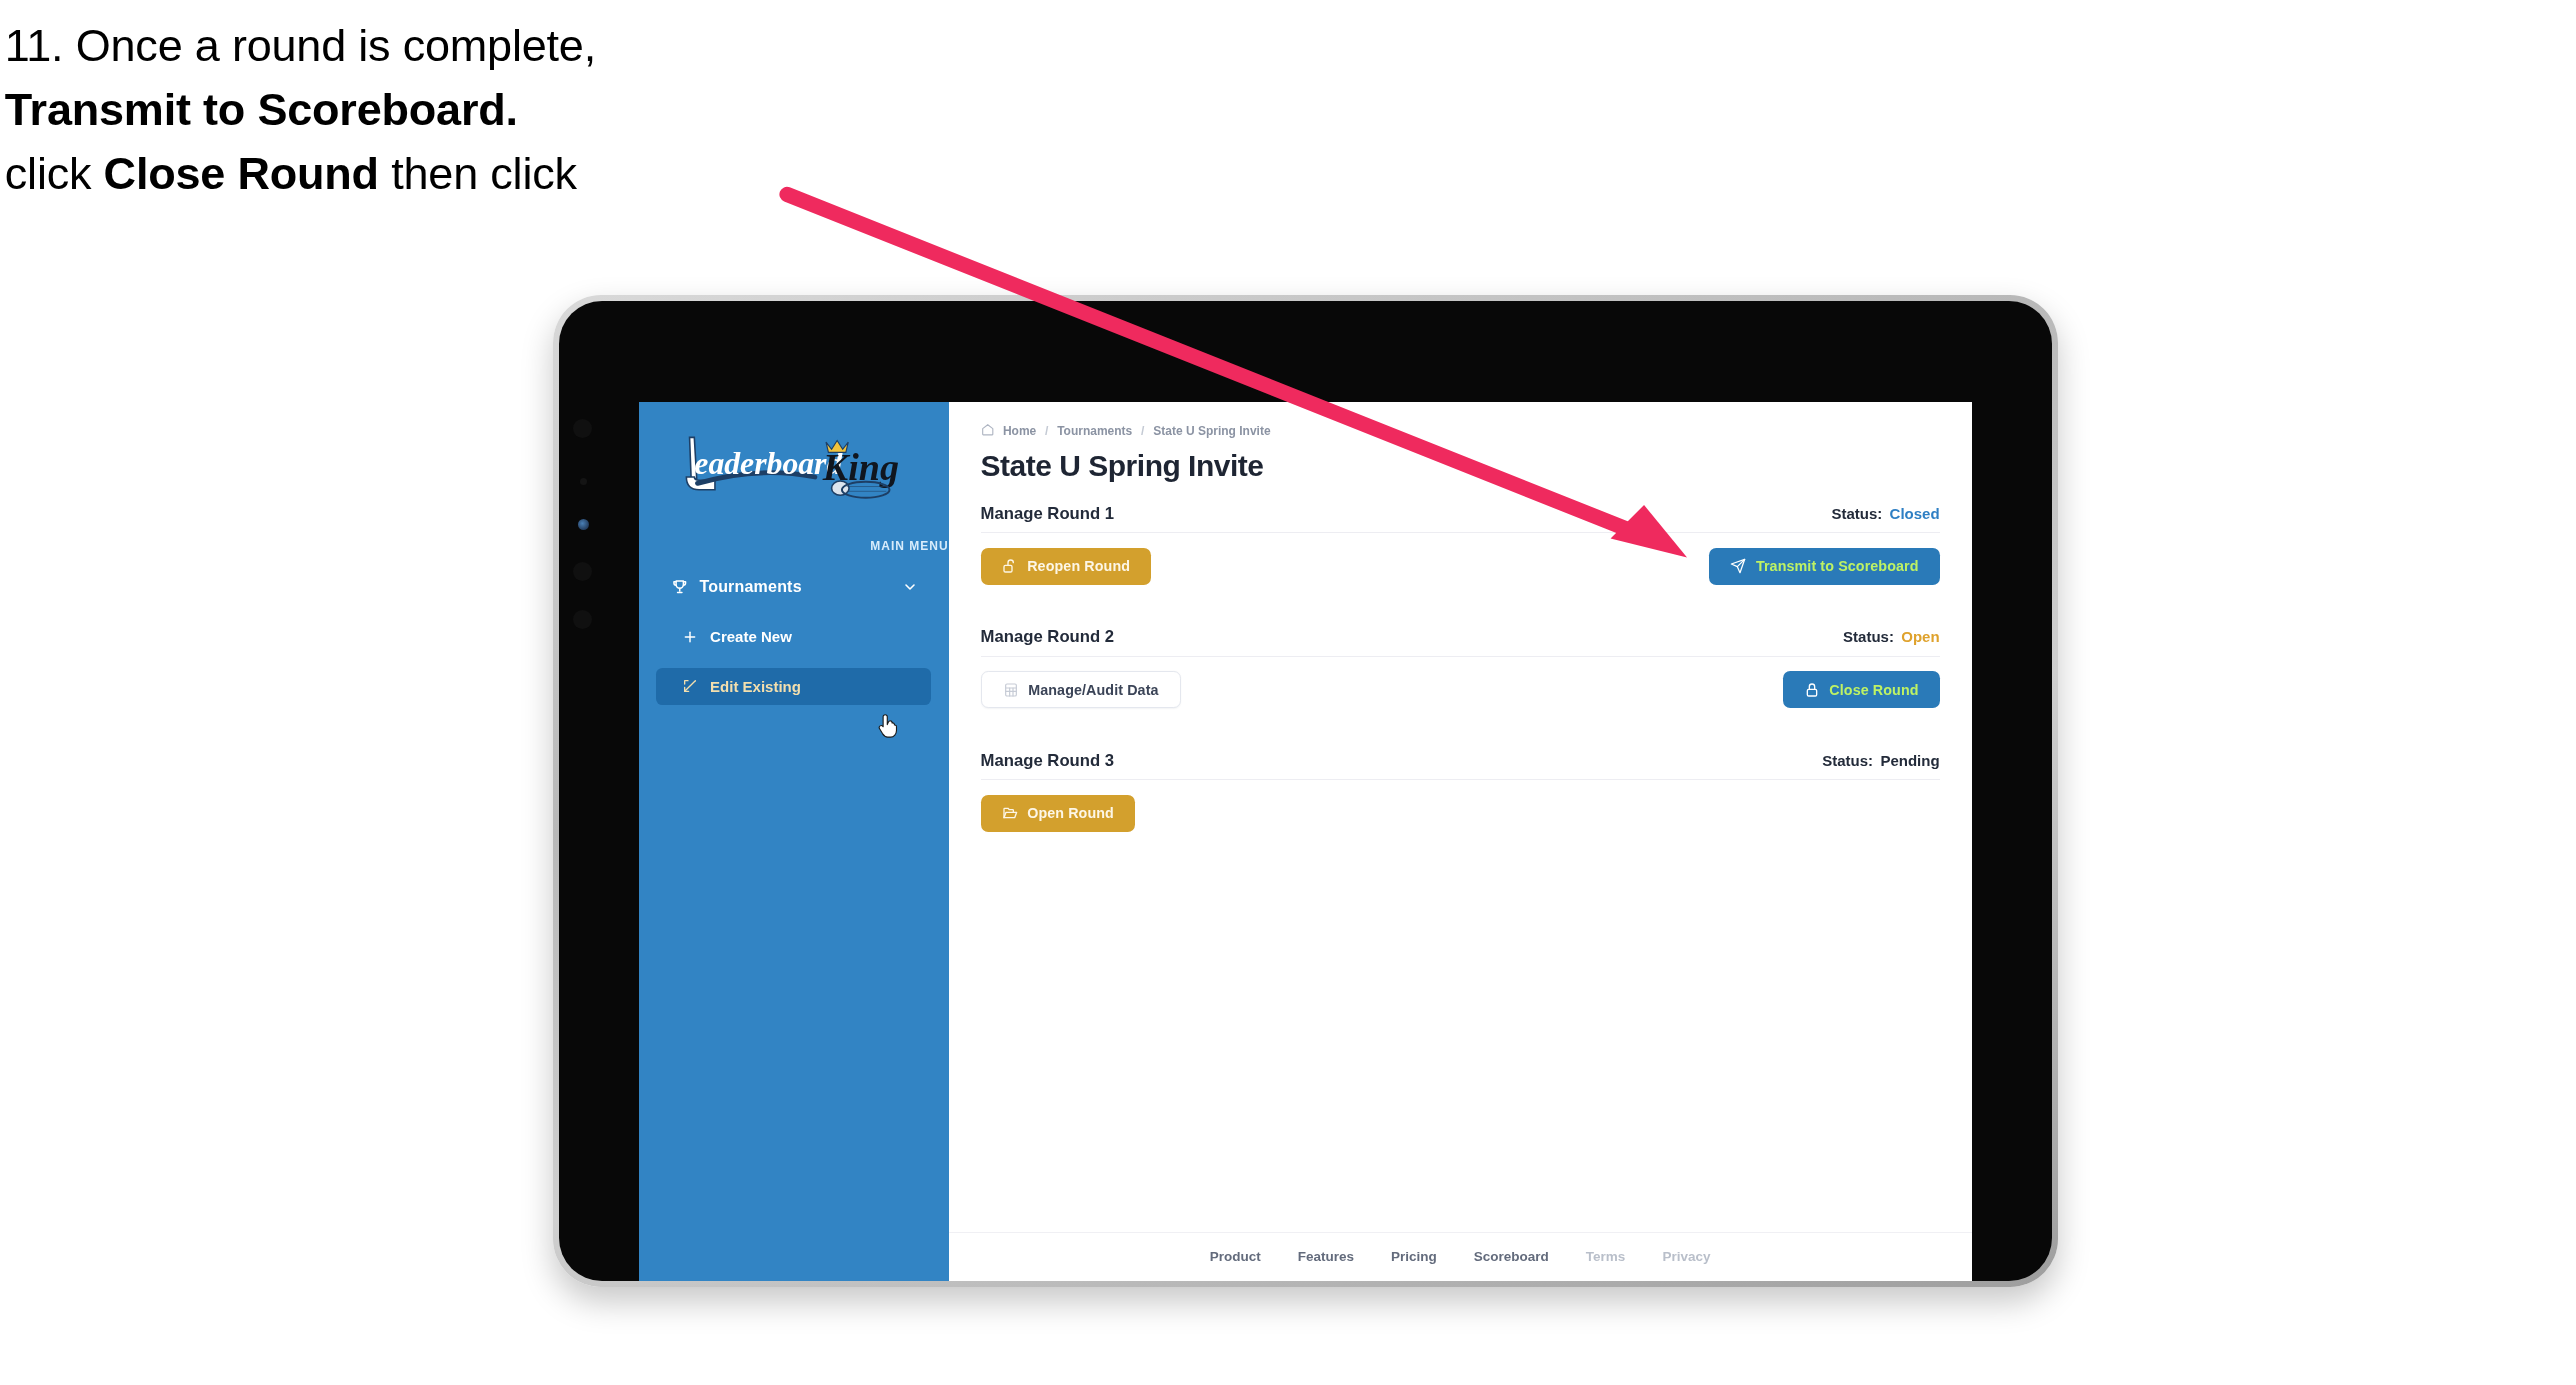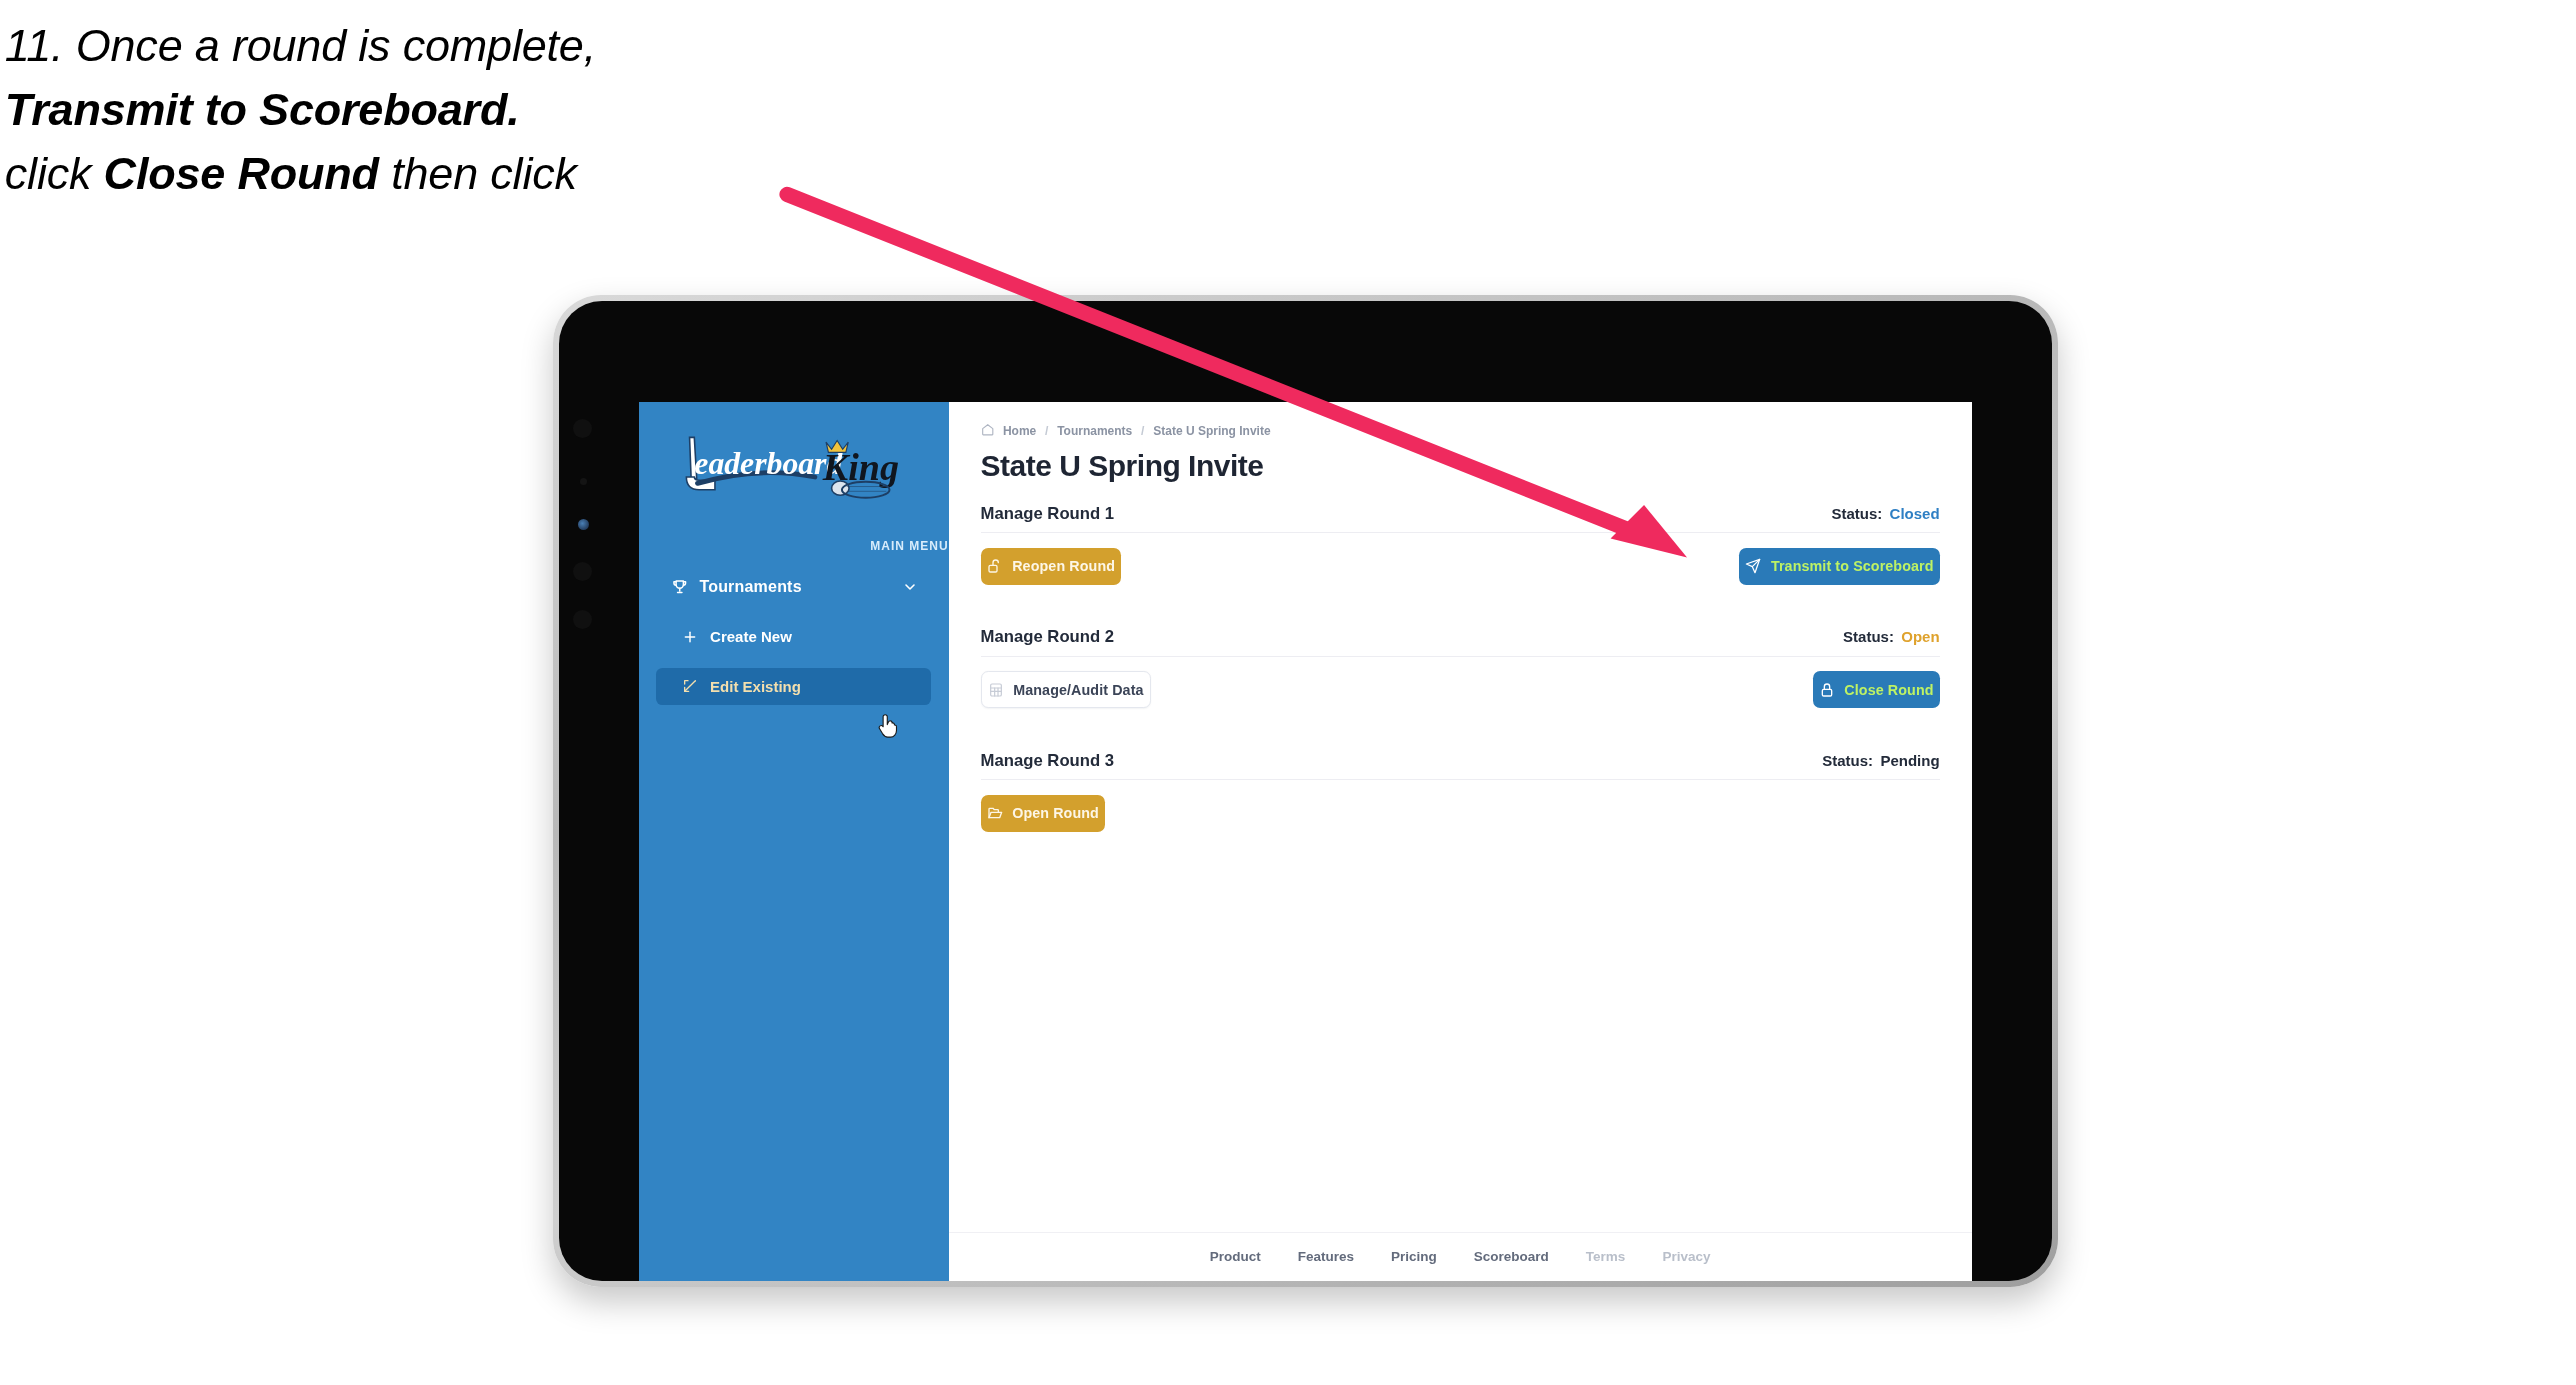--- a/index.html
+++ b/index.html
@@ -14,21 +14,20 @@
   
   .caption {
     position: absolute;
     left: 4.8px; top: 14.3px;
     width: 876px;
     font-size: 45px;
     line-height: 1.42;
     color: #000000;
     font-weight: 400;
     letter-spacing: -0.2px;
-    font-style: italic;
   }
   .caption b { font-weight: 700; }
 
   
   .arrow-layer {
     position: absolute; left: 0; top: 0;
     width: 2576px; height: 1386px;
     pointer-events: none; z-index: 60;
   }
 
@@ -195,21 +194,21 @@
   .val.pending { color: #232b3a; }
 
   .round-actions {
     margin-top: 12.7px;
     display: flex; align-items: center; justify-content: space-between;
     min-height: 40px;
   }
   .btn {
     display: inline-flex; align-items: center; gap: 9.6px;
     height: 37px;
-    padding: 0 6px;
+    padding: 0 21px;
     border-radius: 7.2px;
     font-size: 14.3px;
     font-weight: 700;
     border: none;
     cursor: pointer;
     letter-spacing: 0.1px;
   }
   .btn-gold  { background: #d3a02d; color: #fdf6e6; }
   .btn-blue  { background: #2a7ab8; color: #bef264; }
   .btn-ghost {

